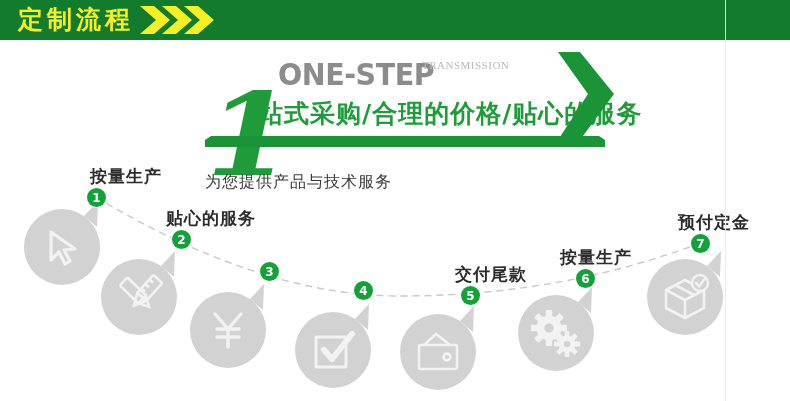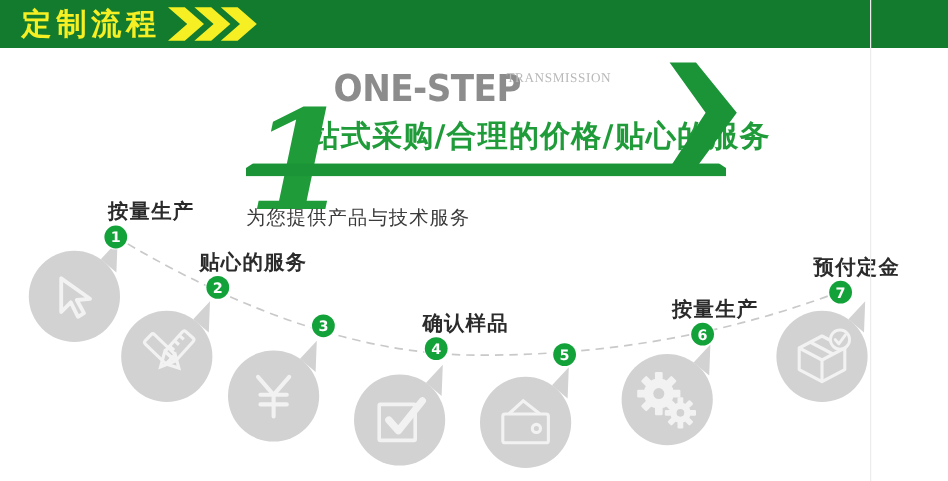--- a/index.html
+++ b/index.html
@@ -224,21 +224,21 @@
           <path d="M-19,-7 L0,3 L19,-7 M0,3 L0,21"></path>
           <path d="M-10,-12 L9,-2"></path>
           <circle cx="15" cy="-14" r="8" fill="#d2d2d2" stroke="#f2f2f2" stroke-width="2.4"></circle>
           <path d="M11,-14 L14,-10.5 L19.5,-18" stroke-width="2.4" stroke-linecap="round"></path>
         </g>
       </g>
     </svg>
 
     <div class="step-label" style="left:90px;top:165px">按量生产</div>
     <div class="step-label" style="left:166px;top:207px">贴心的服务</div>
-    <div class="step-label" style="left:352px;top:258px">确认样品</div>
+    <div class="step-label" style="left:455px;top:263px">交付尾款</div>
     <div class="step-label" style="left:560px;top:246px">按量生产</div>
     <div class="step-label" style="left:678px;top:211px">预付定金</div>
 
     <div class="step-badge" style="left:87px;top:188px">1</div>
     <div class="step-badge" style="left:172px;top:230px">2</div>
     <div class="step-badge" style="left:260px;top:262px">3</div>
     <div class="step-badge" style="left:354px;top:281px">4</div>
     <div class="step-badge" style="left:461px;top:286px">5</div>
     <div class="step-badge" style="left:576px;top:269px">6</div>
     <div class="step-badge" style="left:691px;top:234px">7</div>

